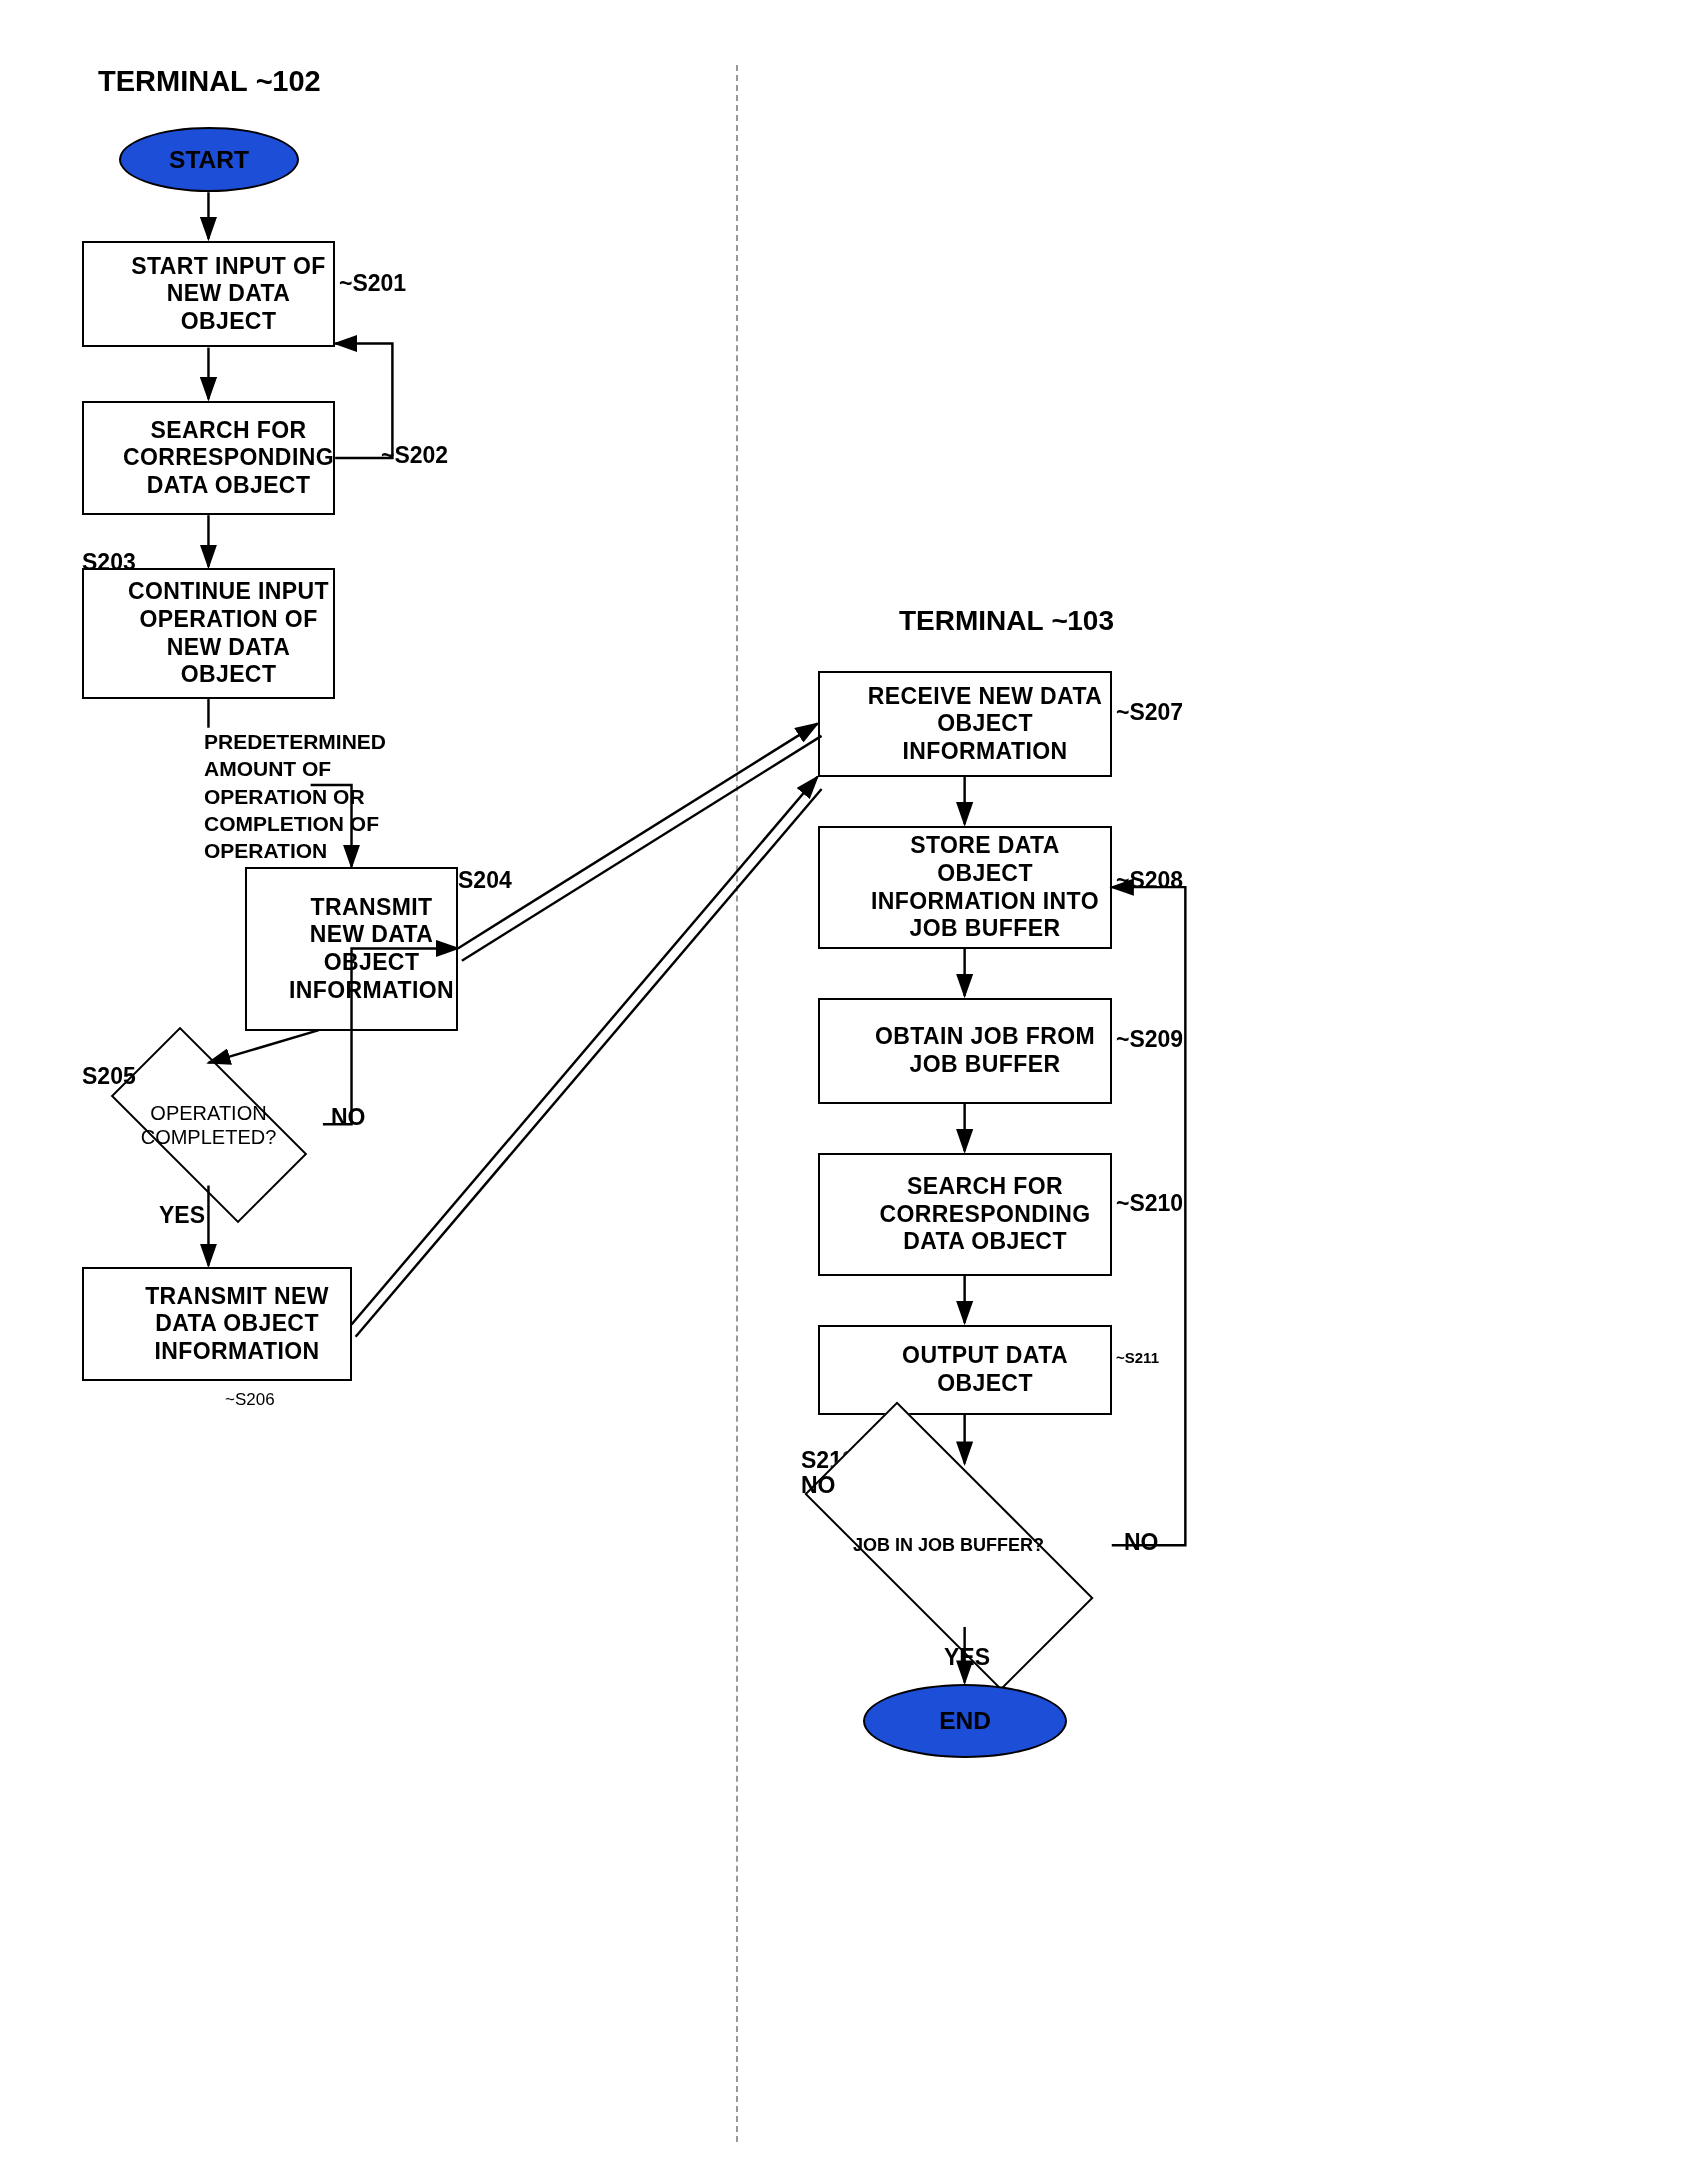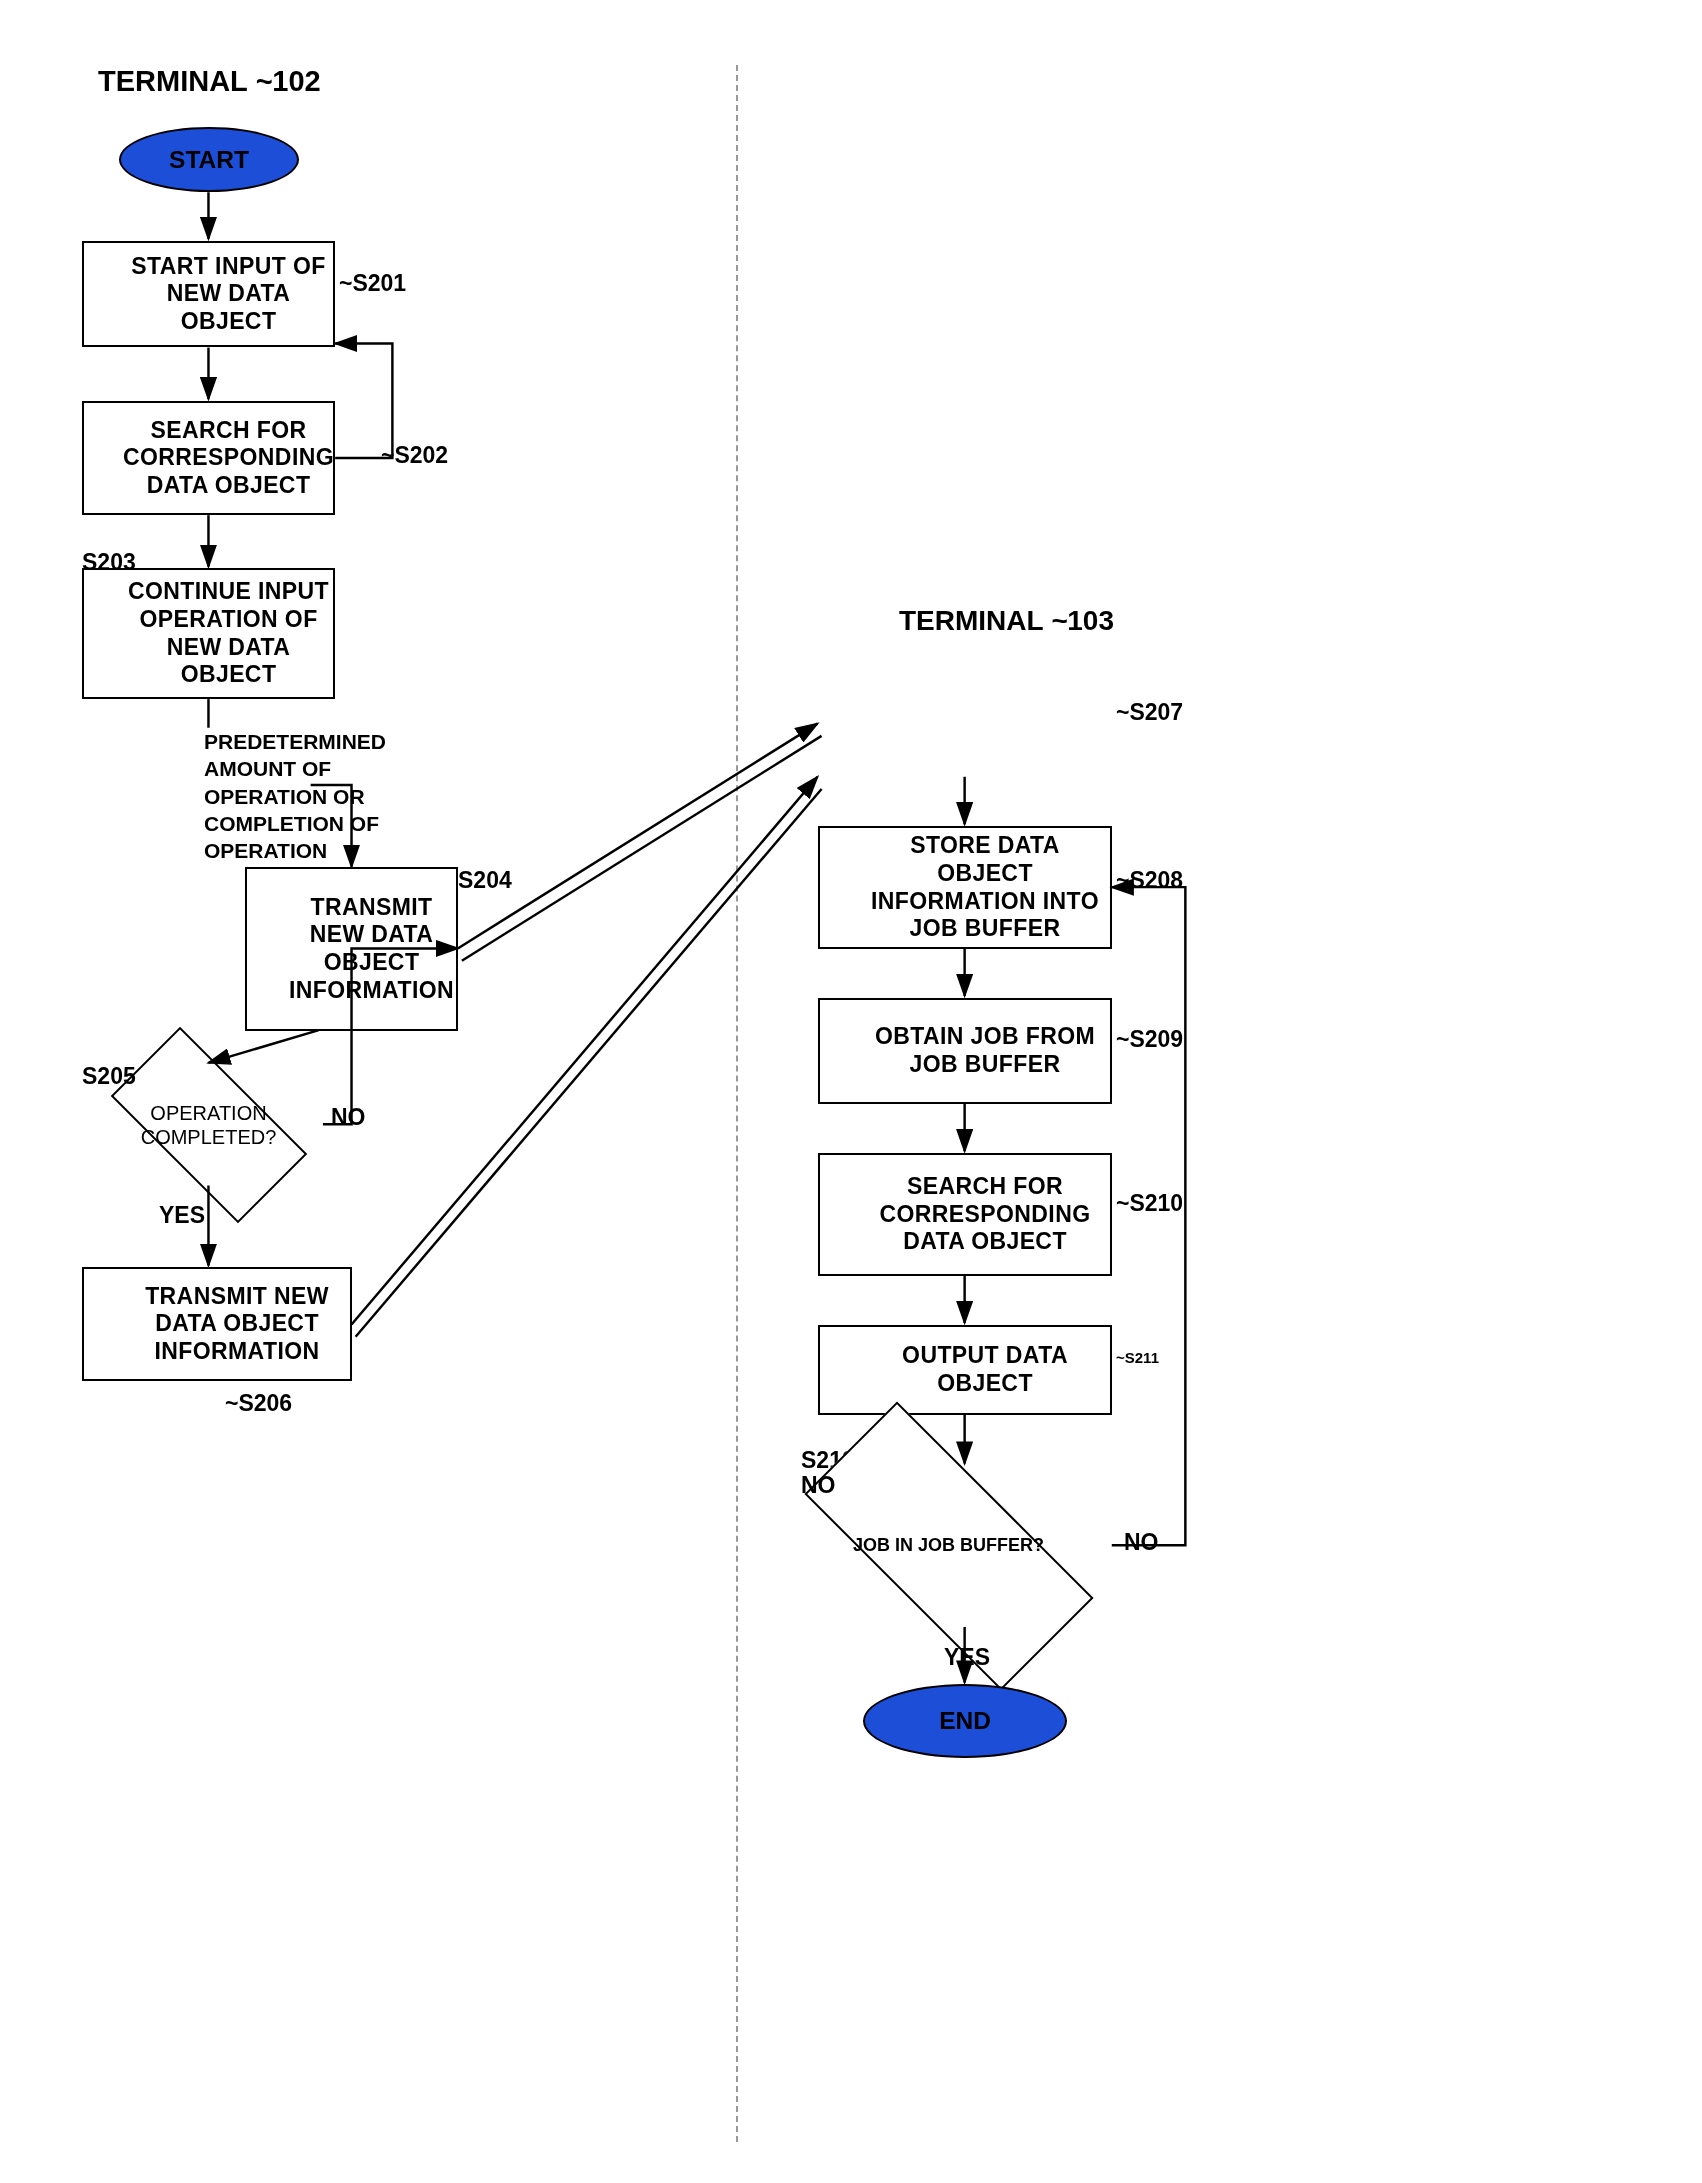--- a/index.html
+++ b/index.html
@@ -125,28 +125,31 @@
   </div>
 
   <div style="position:absolute; left:159px; top:1202px; font-size:23px; font-weight:bold;">
     <span>YES</span>
   </div>
 
   <div class="flowbox" style="left:82px; top:1267px; width:270px; height:114px;">
     <span>TRANSMIT NEW DATA OBJECT INFORMATION</span>
   </div>
 
-  <div style="position:absolute; left:225px; top:1390px; font-size:23px; font-weight:bold;">
+  <div style="position:absolute; left:225px; top:1390px; font-size:17px; font-weight:normal;">
     ~<span>S206</span>
   </div>
 
   <div style="position:absolute; left:899px; top:605px; font-size:28px; font-weight:bold;">
     <span>TERMINAL</span> <span style="font-style:italic;">~</span><span>103</span>
   </div>
 
+  <div class="flowbox" style="left:818px; top:671px; width:294px; height:106px;">
+    <span>RECEIVE NEW DATA OBJECT INFORMATION</span>
+  </div>
 
   <div style="position:absolute; left:1116px; top:699px; font-size:23px; font-weight:bold;">
     ~<span>S207</span>
   </div>
 
   <div class="flowbox" style="left:818px; top:826px; width:294px; height:123px;">
     <span>STORE DATA OBJECT INFORMATION INTO JOB BUFFER</span>
   </div>
 
   <div style="position:absolute; left:1116px; top:867px; font-size:23px; font-weight:bold;">

